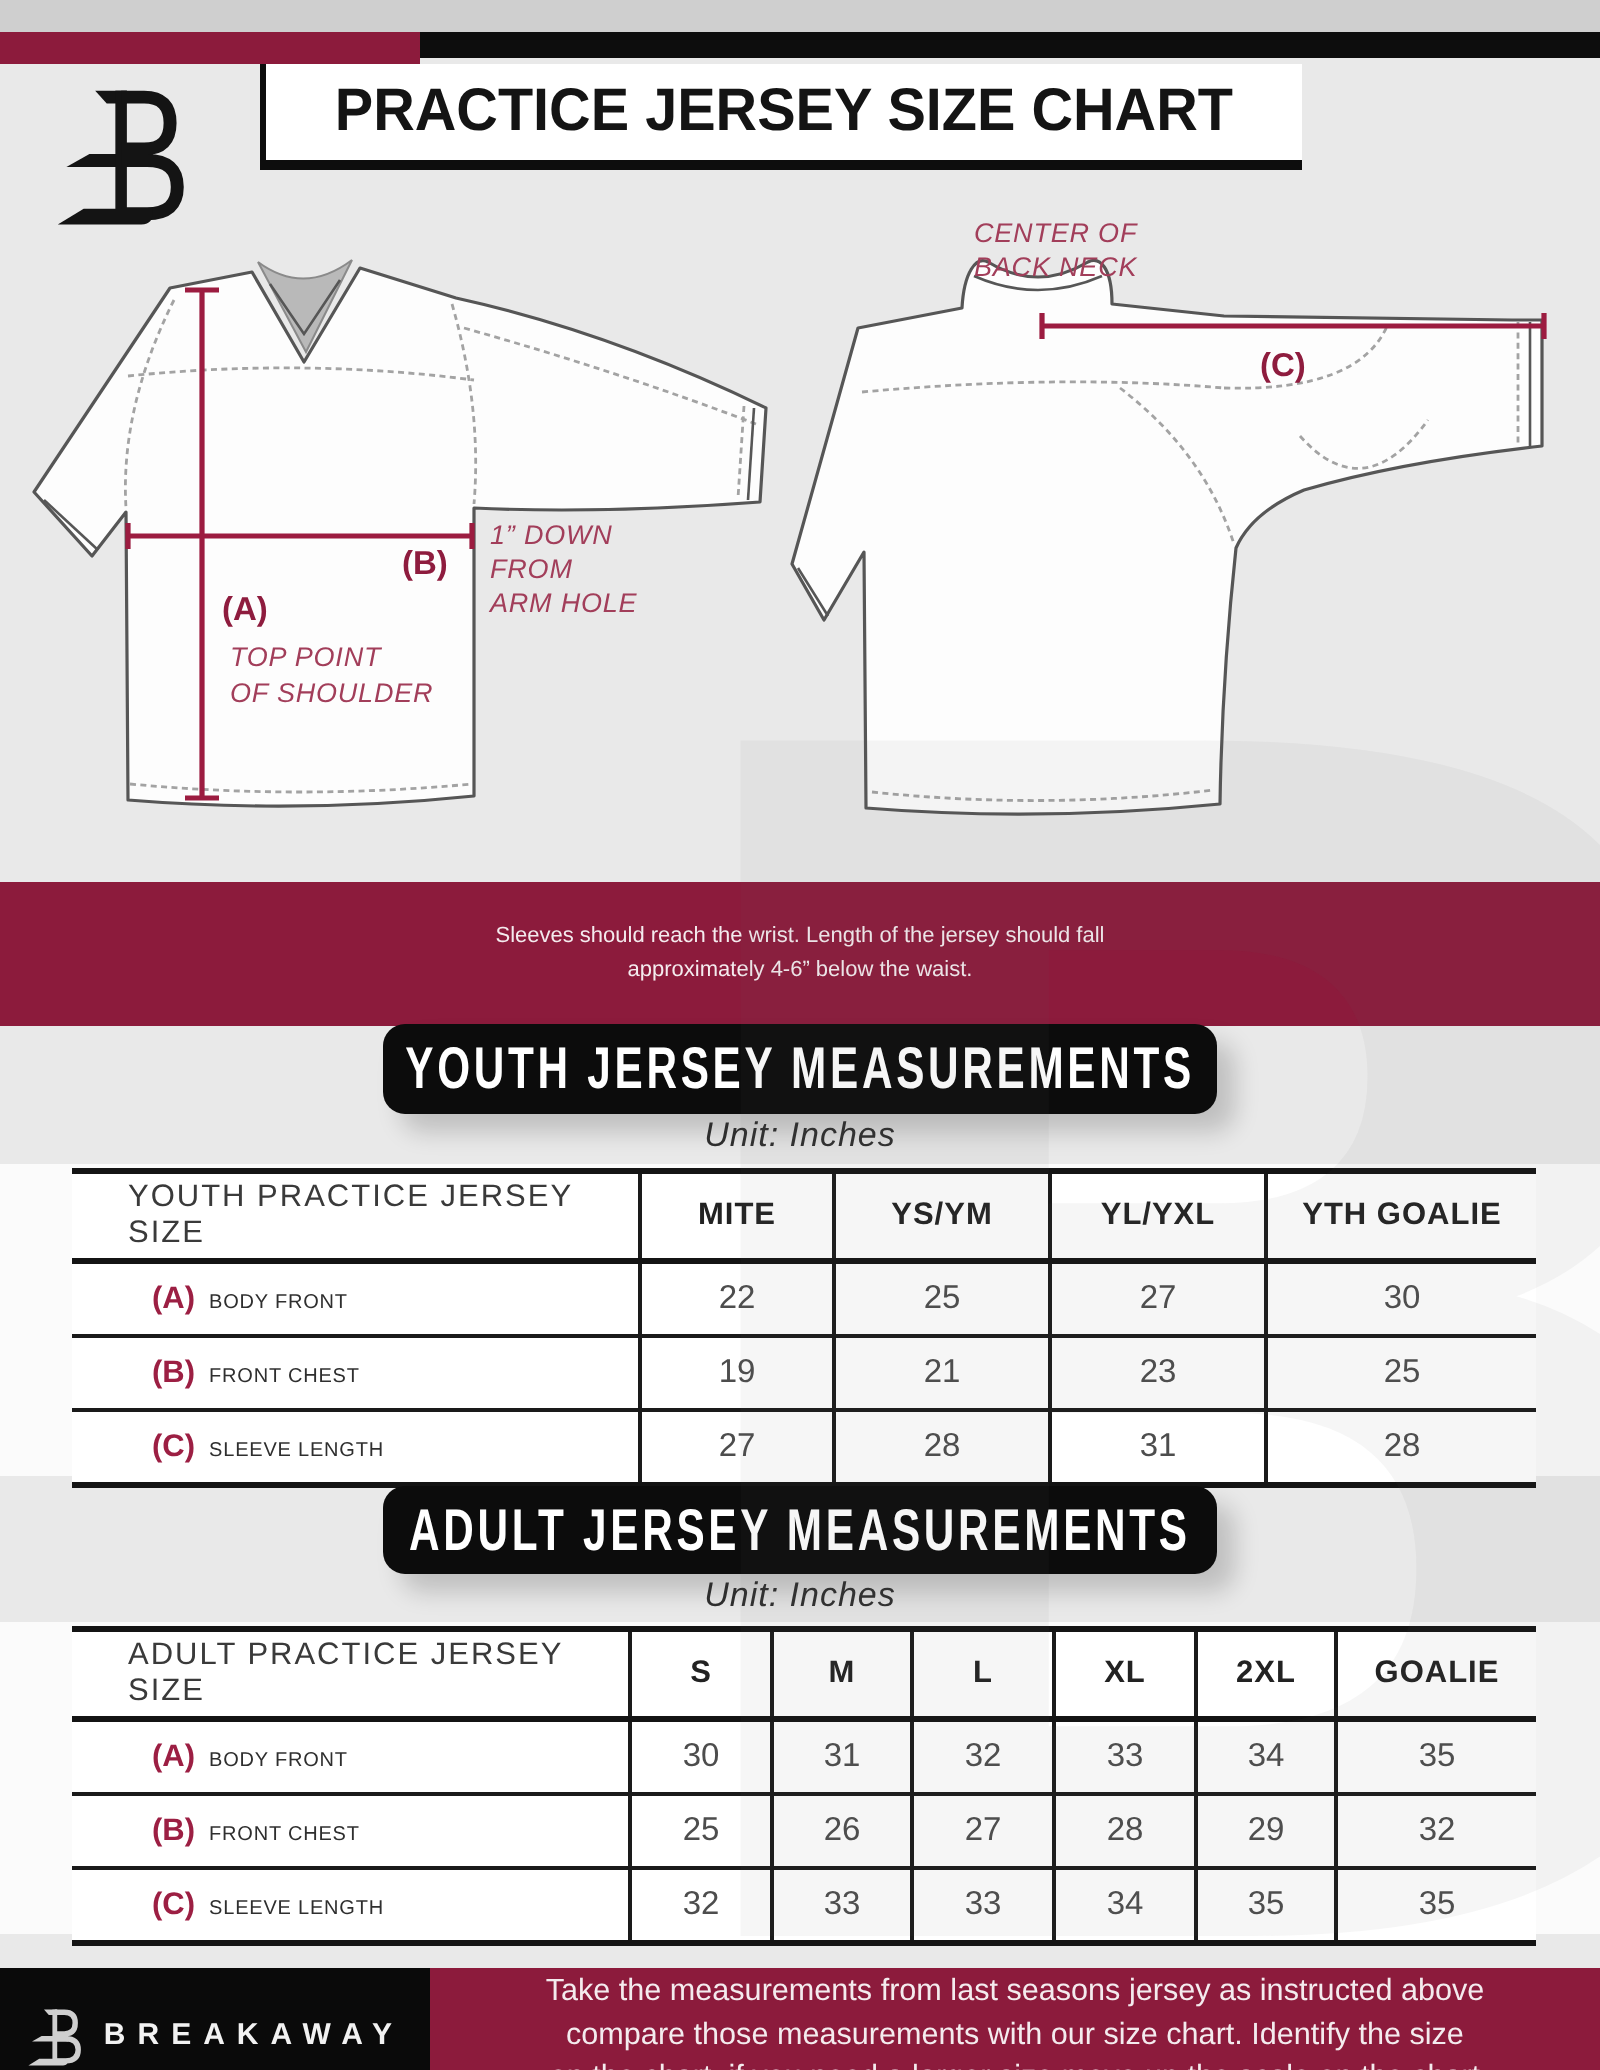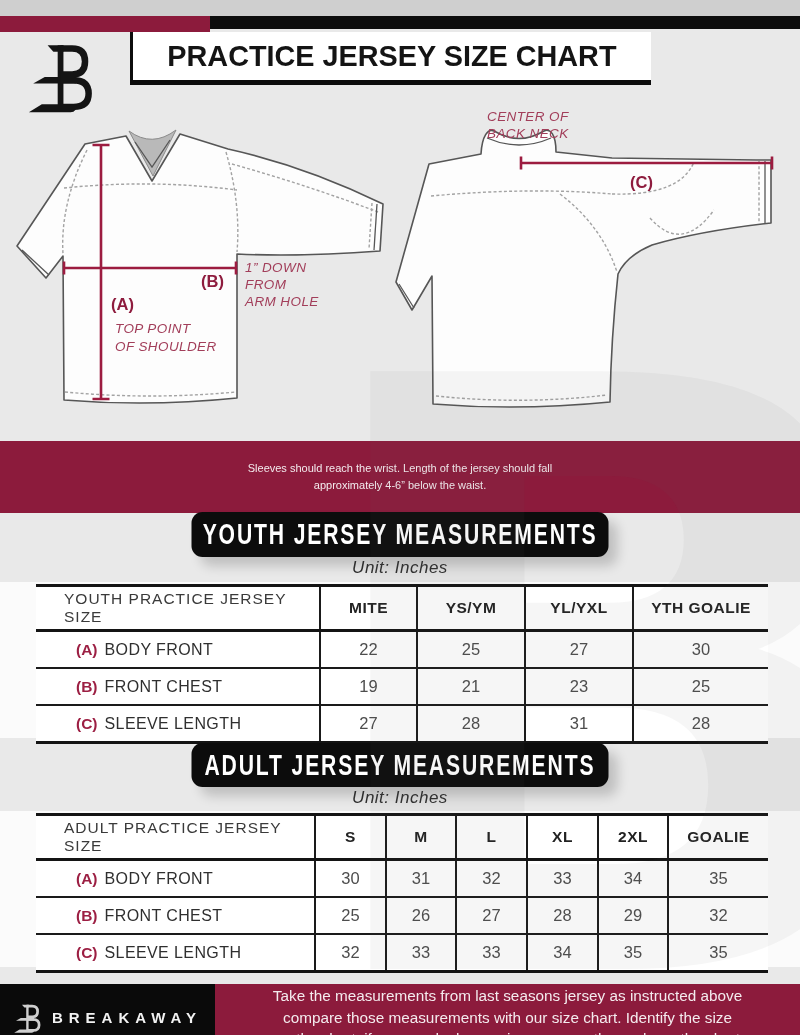--- a/index.html
+++ b/index.html
@@ -56,21 +56,21 @@
   .t-adult{top:797px;}
   table.meas th{height:40px;border-bottom:3px solid #141414;font-size:15.5px;color:#222;
                 font-weight:bold;letter-spacing:.5px;background:#fff;}
   table.meas th.lbl{font-weight:normal;color:#3a3a3a;text-align:left;padding-left:28px;
                     font-size:15.5px;letter-spacing:1px;}
   table.meas td{height:33px;border-top:2px solid #1a1a1a;text-align:center;font-size:16.5px;
                 color:#4d4d4d;background:#fff;}
   table.meas td.lbl{text-align:left;padding-left:40px;}
   table.meas th:not(:first-child),table.meas td:not(:first-child){border-left:2px solid #1a1a1a;}
   .pfx{color:#9c1f43;font-weight:bold;font-size:15.5px;margin-right:7px;}
-  .rlabel{color:#2f2f2f;font-size:16px;letter-spacing:.4px;text-align:center;}
+  .rlabel{color:#2f2f2f;font-size:10px;letter-spacing:.4px;text-align:center;}
 
   
   .footer-black{position:absolute;left:0;top:968px;width:215px;height:67px;background:#0a0a0a;
                 display:flex;align-items:center;justify-content:center;gap:9px;}
   .footer-brand{color:#f2f2f2;font-weight:bold;font-size:15px;letter-spacing:6px;}
   .footer-maroon{position:absolute;left:215px;top:968px;width:585px;height:67px;background:#8c1b3c;
                  display:flex;flex-direction:column;align-items:center;justify-content:center;
                  color:#f4ebee;font-size:15.3px;line-height:1.42;text-align:center;}
 
   

